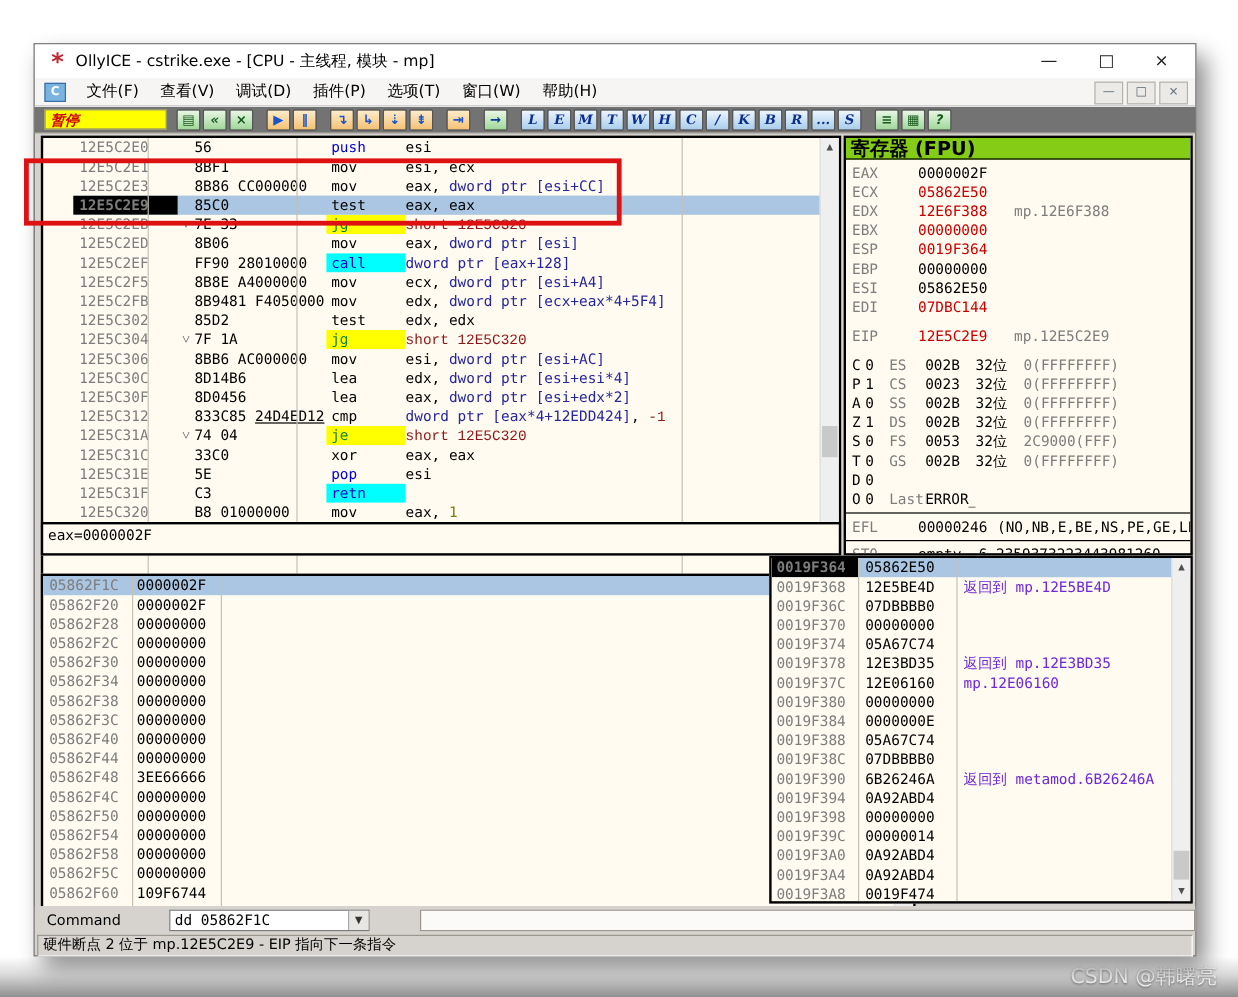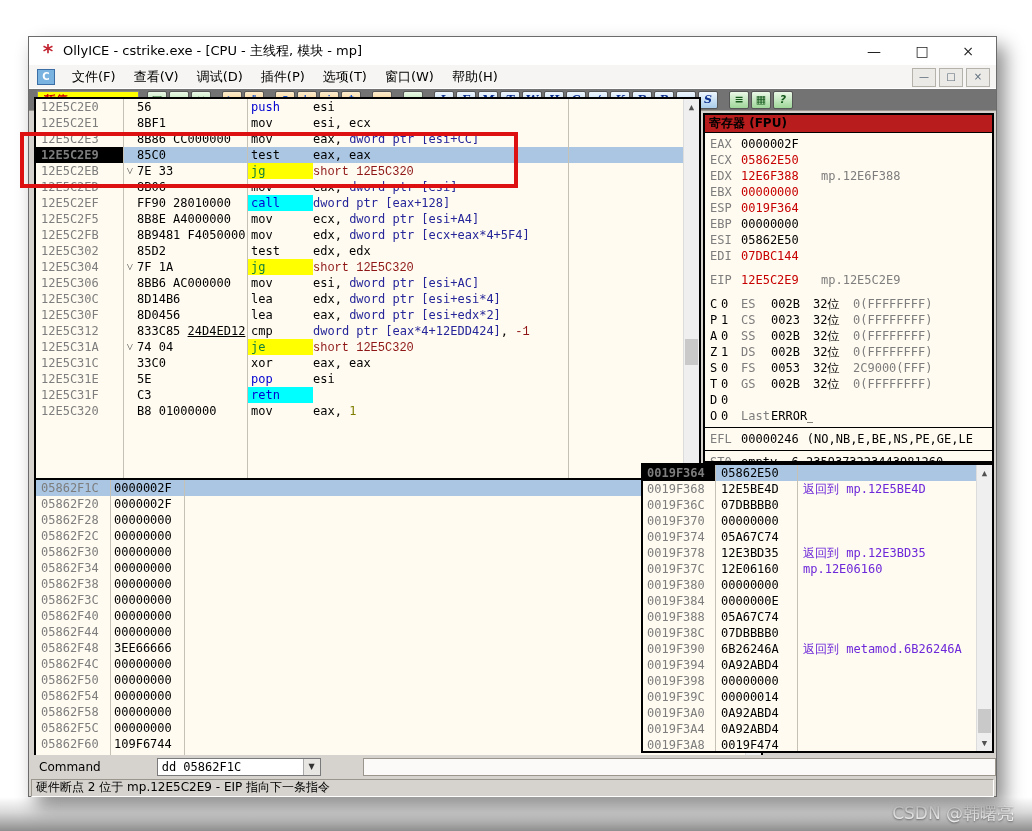--- a/index.html
+++ b/index.html
@@ -45,43 +45,43 @@
   .mn-blue{color:#0000d0;}
   .mn-call{color:#0000d0;background:#00ffff;}
   .mn-jmp{color:#15803d;background:#ffff00;}
   .op-b{color:#000;} .op-u{color:#26269a;} .op-m{color:#8e1616;font-family:Liberation Mono, monospace;} .op-o{color:#7d7d00;}
   .hexu{text-decoration:underline;}
   
   .sbar{position:absolute;top:0;bottom:0;width:15px;background:#efefef;border-left:1px solid #dcdcdc;}
   .sarrow{position:absolute;left:0;width:15px;height:16px;color:#505050;font-size:9px;text-align:center;line-height:16px;}
   .sthumb{position:absolute;left:1px;width:13px;background:#c9c9c9;}
   
-  #reg-header{height:17px;line-height:17px;background:#b91c1c;border-bottom:1px solid #000;padding-left:4px;font-size:12px;font-family:"DejaVu Sans",sans-serif;font-weight:bold;}
-  .r-name{width:36px;padding-left:5px;box-sizing:border-box;color:#7d7d7d;}
+  #reg-header{height:17px;line-height:17px;background:#84cc16;border-bottom:1px solid #000;padding-left:4px;font-size:16px;font-family:"DejaVu Sans",sans-serif;font-weight:bold;}
+  .r-name{width:60px;padding-left:5px;box-sizing:border-box;color:#7d7d7d;}
   .r-val{width:74px;}
   .r-com{color:#7d7d7d;padding-left:6px;}
   .f-l{width:16px;padding-left:5px;box-sizing:border-box;}
   .f-v{width:20px;}
   .f-s{width:30px;color:#7d7d7d;}
   .f-sv{width:42px;}
   .f-b{width:40px;}
   .f-d{color:#7d7d7d;}
   .hline{height:0;border-top:1px solid #000;margin:3px 0;}
   
   .m-addr{width:74px;padding-left:5px;box-sizing:border-box;color:#7d7d7d;}
   .m-val{width:74px;padding-left:4px;box-sizing:border-box;}
   .s-addr{width:72px;padding-left:4px;box-sizing:border-box;color:#7d7d7d;}
   .s-val{width:82px;padding-left:6px;box-sizing:border-box;}
   .s-com{color:#6d28d9;padding-left:6px;}
   
   #info-pane{padding:2px 4px;}
   
   #command-bar{position:absolute;left:0;top:718px;width:100%;height:23px;background:#d6d3ce;display:flex;align-items:center;gap:32px;}
   #command-label{font-size:12px;margin-left:10px;color:#000;}
-  #command-combo{position:relative;margin-left:24px;width:178px;height:18px;background:#fff;border:1px solid #7a7a7a;box-sizing:border-box;}
+  #command-combo{position:relative;margin-left:8px;width:178px;height:18px;background:#fff;border:1px solid #7a7a7a;box-sizing:border-box;}
   #command-input{position:absolute;left:1px;top:1px;width:156px;height:14px;border:0;outline:0;font-family:"DejaVu Sans Mono",monospace;font-size:12px;padding:0 0 0 3px;background:#fff;}
   #combo-arrow{position:absolute;right:0;top:0;width:16px;height:16px;background:#e8e6e2;border-left:1px solid #aaa;text-align:center;font-size:8px;line-height:16px;color:#333;}
   #command-aux{margin-left:10px;width:688px;height:18px;background:#fbfaf8;border:1px solid #9a968e;box-sizing:border-box;}
   
   #status-bar{position:absolute;left:0;top:741px;width:100%;height:18px;background:#d6d3ce;}
   #status-field{position:absolute;left:2px;right:2px;top:1px;height:16px;border:1px solid #9a968e;border-right-color:#fff;border-bottom-color:#fff;line-height:15px;font-size:12px;padding-left:4px;color:#000;}
   
   #red-annotation{position:absolute;left:20px;top:132px;width:490px;height:48px;border:4px solid #dd1111;z-index:60;}
 </style>
 </head>
@@ -151,21 +151,21 @@
           <div class="tbtn l">R</div>
           <div class="tbtn l">...</div>
           <div class="tbtn l">S</div>
           <div class="tgap"></div>
           <div class="tbtn g">≡</div>
           <div class="tbtn g">▦</div>
           <div class="tbtn g">?</div>
         </div>
     </div>
 
-    <div class="pane" id="disasm-pane" style="left:5px;top:60px;width:667px;height:412px;">
+    <div class="pane" id="disasm-pane" style="left:5px;top:76px;width:667px;height:412px;padding-left:25px;">
       <div class="vdiv" style="left:87px;"></div>
       <div class="vdiv" style="left:211px;"></div>
       <div class="vdiv" style="left:532px;"></div>
       <div id="disasm-rows">
           <div class="row16">
             <span class="cell d-addr">12E5C2E0</span>
             <span class="cell d-hexmark"></span>
             <span class="cell d-hex"><span>56</span></span>
             <span class="cell d-mn mn-blue">push</span>
             <span class="cell"><span class="op-b">esi</span></span>
@@ -304,20 +304,23 @@
             <span class="cell"><span class="op-b">eax, </span><span class="op-o">1</span></span>
           </div>
         </div>
       <div class="sbar" style="right:0;">
         <div class="sarrow" style="top:0;">▲</div>
         <div class="sthumb" style="top:240px;height:26px;"></div>
         <div class="sarrow" style="bottom:0;">▼</div>
       </div>
     </div>
 
+    <div class="pane" id="info-pane" style="left:5px;top:398px;width:667px;height:28px;">
+      <span>eax=0000002F</span>
+    </div>
 
     <div class="pane" id="registers-pane" style="left:674px;top:76px;width:291px;height:350px;">
       <div id="reg-header">寄存器 (FPU)</div>
       <div id="reg-rows" style="padding-top:3px;">
           <div class="row16">
             <span class="cell r-name">EAX</span>
             <span class="cell r-val">0000002F</span>
           </div>
           <div class="row16">
             <span class="cell r-name">ECX</span>

